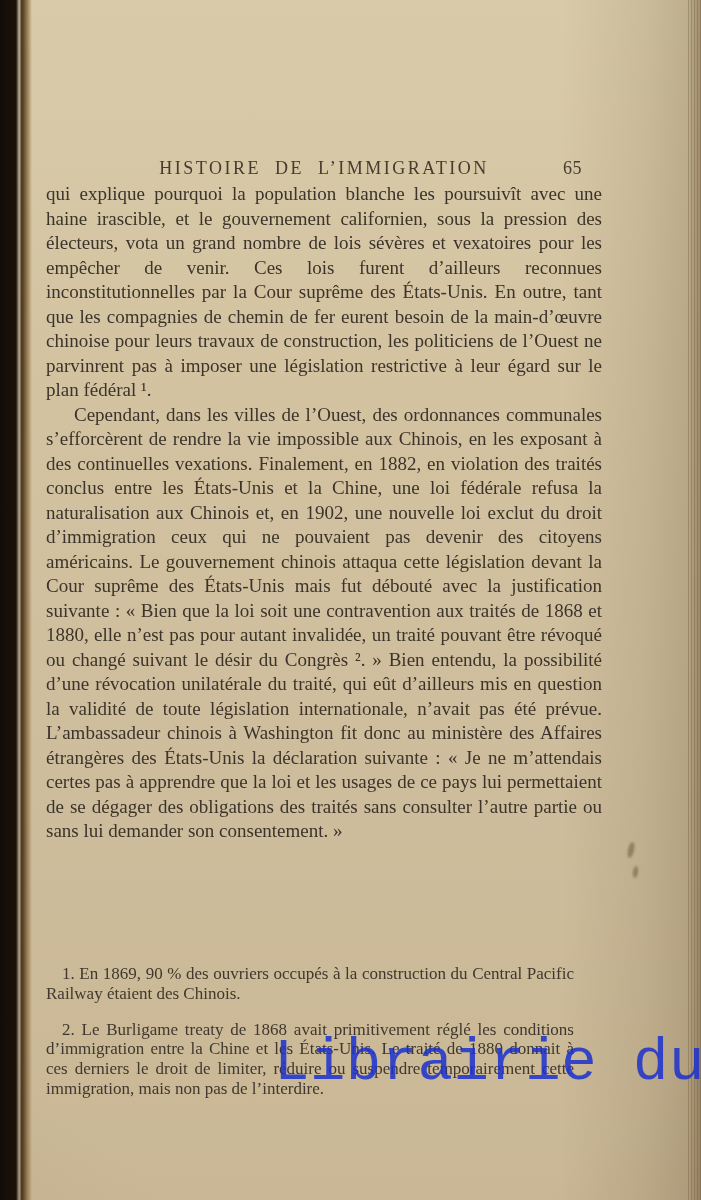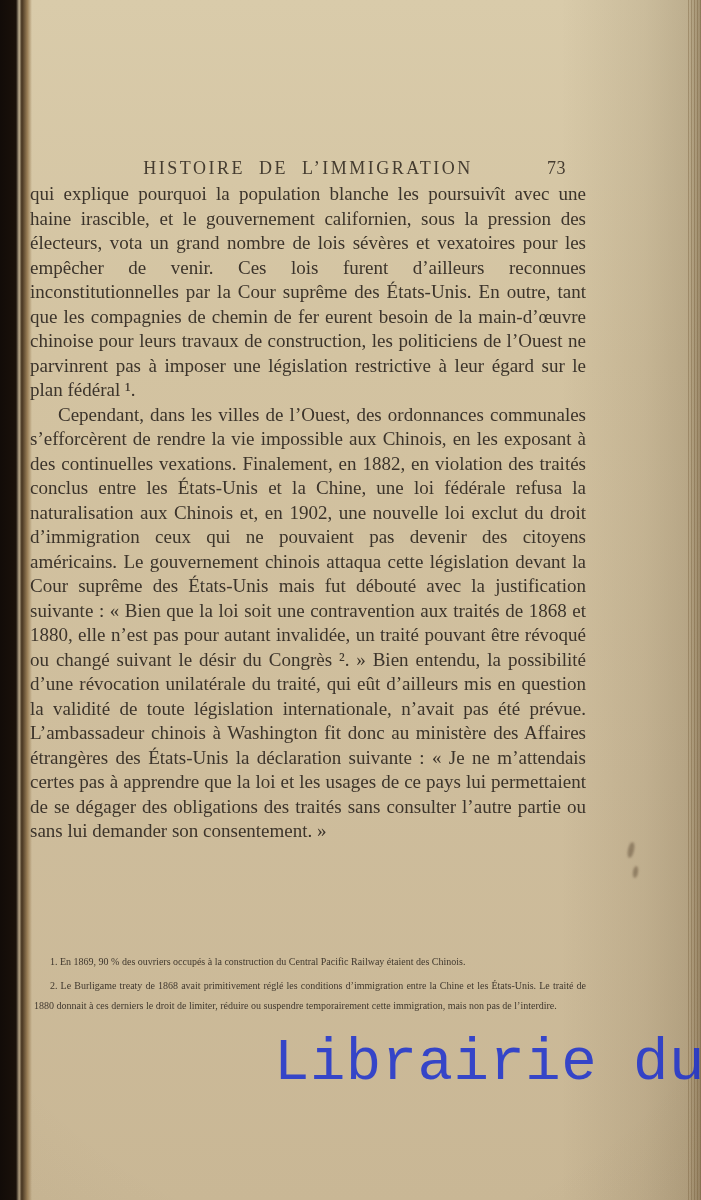--- a/index.html
+++ b/index.html
@@ -18,37 +18,37 @@
     background:linear-gradient(90deg,
       #120c08 0%, #1a110a 50%, #34261626 60%,
       #45331f 68%, #9c8159 86%, rgba(156,129,89,0) 100%);
   }
   .edge-right{
     position:absolute;right:0;top:0;bottom:0;width:13px;
     background:
       repeating-linear-gradient(90deg, rgba(110,85,50,0.35) 0 1px, rgba(0,0,0,0) 1px 3px),
       linear-gradient(90deg, rgba(91,68,38,0) 0%, rgba(91,68,38,0.28) 100%);
   }
-  .content{position:absolute;left:30px;top:0;width:556px;}
+  .content{position:absolute;left:30px;top:0;width:556px;padding-left:16px;}
   .running-head{
     position:relative;margin-top:158px;height:24px;
     text-align:center;color:#453c30;
     font-size:18px;letter-spacing:2.5px;word-spacing:7px;
   }
   .page-number{position:absolute;right:20px;top:0;letter-spacing:0.5px;}
   .body-text{max-height:724px;overflow:hidden;}
   .para{
     margin:0;text-align:justify;
     font-size:19px;line-height:24.5px;color:#3c342b;
   }
   .para.indent{text-indent:28px;}
   .footnotes{position:absolute;left:30px;top:948px;width:560px;}
   .footnotes p{
-    margin:4px;text-align:justify;
-    font-size:10px;line-height:19.8px;color:#40382e;text-indent:16px;
+    margin:16px;text-align:justify;
+    font-size:17px;line-height:19.8px;color:#40382e;text-indent:16px;
   }
   .watermark{
     position:absolute;left:274px;top:1030px;
     font-family:Liberation Mono, monospace;
     font-size:59px;font-weight:400;
     color:rgba(27,48,208,0.85);
     white-space:nowrap;letter-spacing:0.5px;
   }
   .blemish{
     position:absolute;background:rgba(62,46,26,0.38);
@@ -61,21 +61,21 @@
 <body>
 
 <div class="photo">
 
   <div class="edge-left"></div>
 
   <div class="content">
 
     <div class="running-head">
       <span>HISTOIRE DE L’IMMIGRATION</span>
-      <span class="page-number">73</span>
+      <span class="page-number">65</span>
     </div>
 
     <div class="body-text">
       <p class="para">qui explique pourquoi la population blanche les poursuivît avec une haine irascible, et le gouvernement californien, sous la pression des électeurs, vota un grand nombre de lois sévères et vexatoires pour les empêcher de venir. Ces lois furent d’ailleurs reconnues inconstitutionnelles par la Cour suprême des États-Unis. En outre, tant que les compagnies de chemin de fer eurent besoin de la main-d’œuvre chinoise pour leurs travaux de construction, les politiciens de l’Ouest ne parvinrent pas à imposer une législation restrictive à leur égard sur le plan fédéral ¹.</p>
       <p class="para indent">Cependant, dans les villes de l’Ouest, des ordonnances communales s’efforcèrent de rendre la vie impossible aux Chinois, en les exposant à des continuelles vexations. Finalement, en 1882, en violation des traités conclus entre les États-Unis et la Chine, une loi fédérale refusa la naturalisation aux Chinois et, en 1902, une nouvelle loi exclut du droit d’immigration ceux qui ne pouvaient pas devenir des citoyens américains. Le gouvernement chinois attaqua cette législation devant la Cour suprême des États-Unis mais fut débouté avec la justification suivante : « Bien que la loi soit une contravention aux traités de 1868 et 1880, elle n’est pas pour autant invalidée, un traité pouvant être révoqué ou changé suivant le désir du Congrès ². » Bien entendu, la possibilité d’une révocation unilatérale du traité, qui eût d’ailleurs mis en question la validité de toute législation internationale, n’avait pas été prévue. L’ambassadeur chinois à Washington fit donc au ministère des Affaires étrangères des États-Unis la déclaration suivante : « Je ne m’attendais certes pas à apprendre que la loi et les usages de ce pays lui permettaient de se dégager des obligations des traités sans consulter l’autre partie ou sans lui demander son consentement. »</p>
     </div>
 
   </div>
 
   <div class="footnotes">

